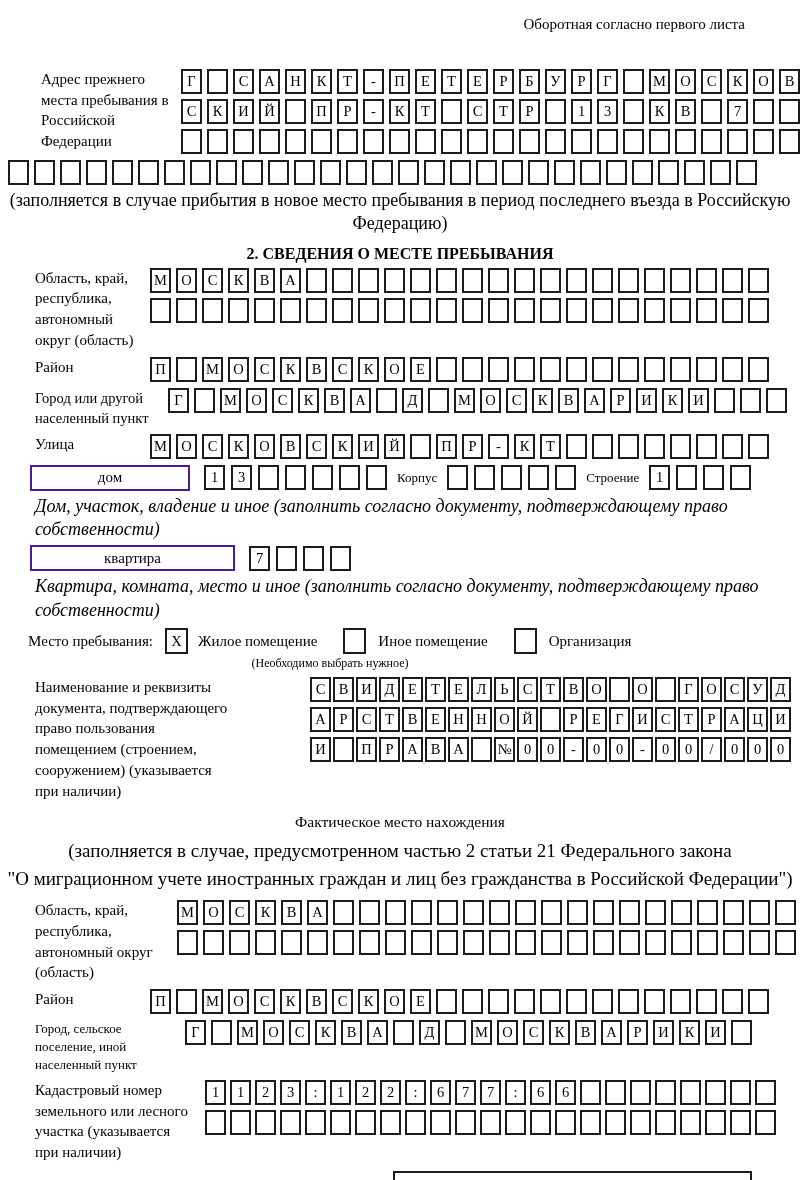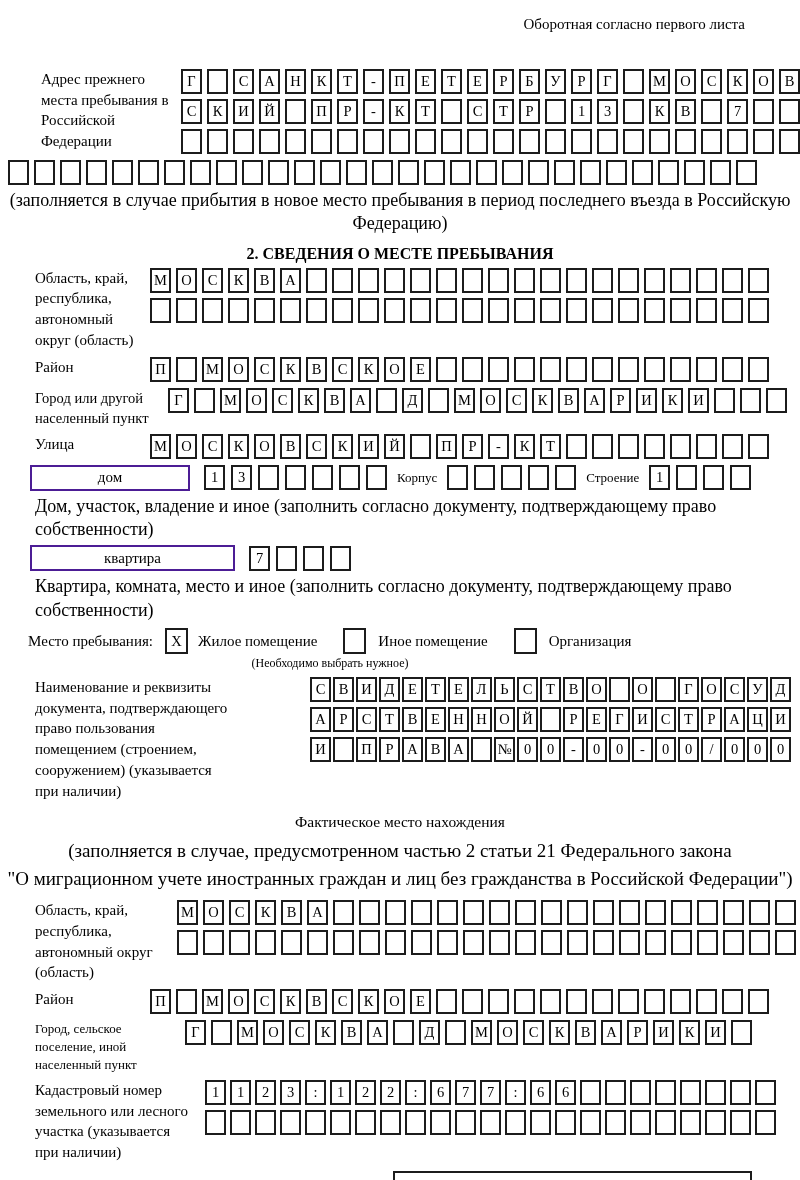--- a/index.html
+++ b/index.html
@@ -26,21 +26,21 @@
   .cell{width:21px;height:25px;box-sizing:border-box;border:2px solid #1c1c1c;
         display:inline-flex;align-items:center;justify-content:center;
         font-size:14.5px;background:#fff;}
   .docrow{gap:2px;}
   .g4{gap:4px;}
   .g6{gap:6px;}
 
   .fullrow{margin:5px 0 0 8px;}
   .caption{font-size:18px;line-height:1.3;}
   .center{text-align:center;}
-  .cap-left{padding-left:35px;margin:2px 0 4px 0;}
+  .cap-left{padding-left:35px;margin:2px 0 4px 0;font-style:italic;}
 
   .sec-title{font-weight:bold;font-size:16px;text-align:center;margin:9px 0 5px 0;}
 
   .hrow{display:flex;align-items:center;padding-left:30px;margin:3px 0 4px 0;}
   .widebox{height:26px;box-sizing:border-box;border:2px solid #4c1d95;
            display:flex;align-items:center;justify-content:center;font-size:15px;}
   .wb160{width:160px;margin-right:14px;}
   .wb205{width:205px;margin-right:14px;}
   .inline-lbl{font-size:13px;margin:0 10px;}
 

